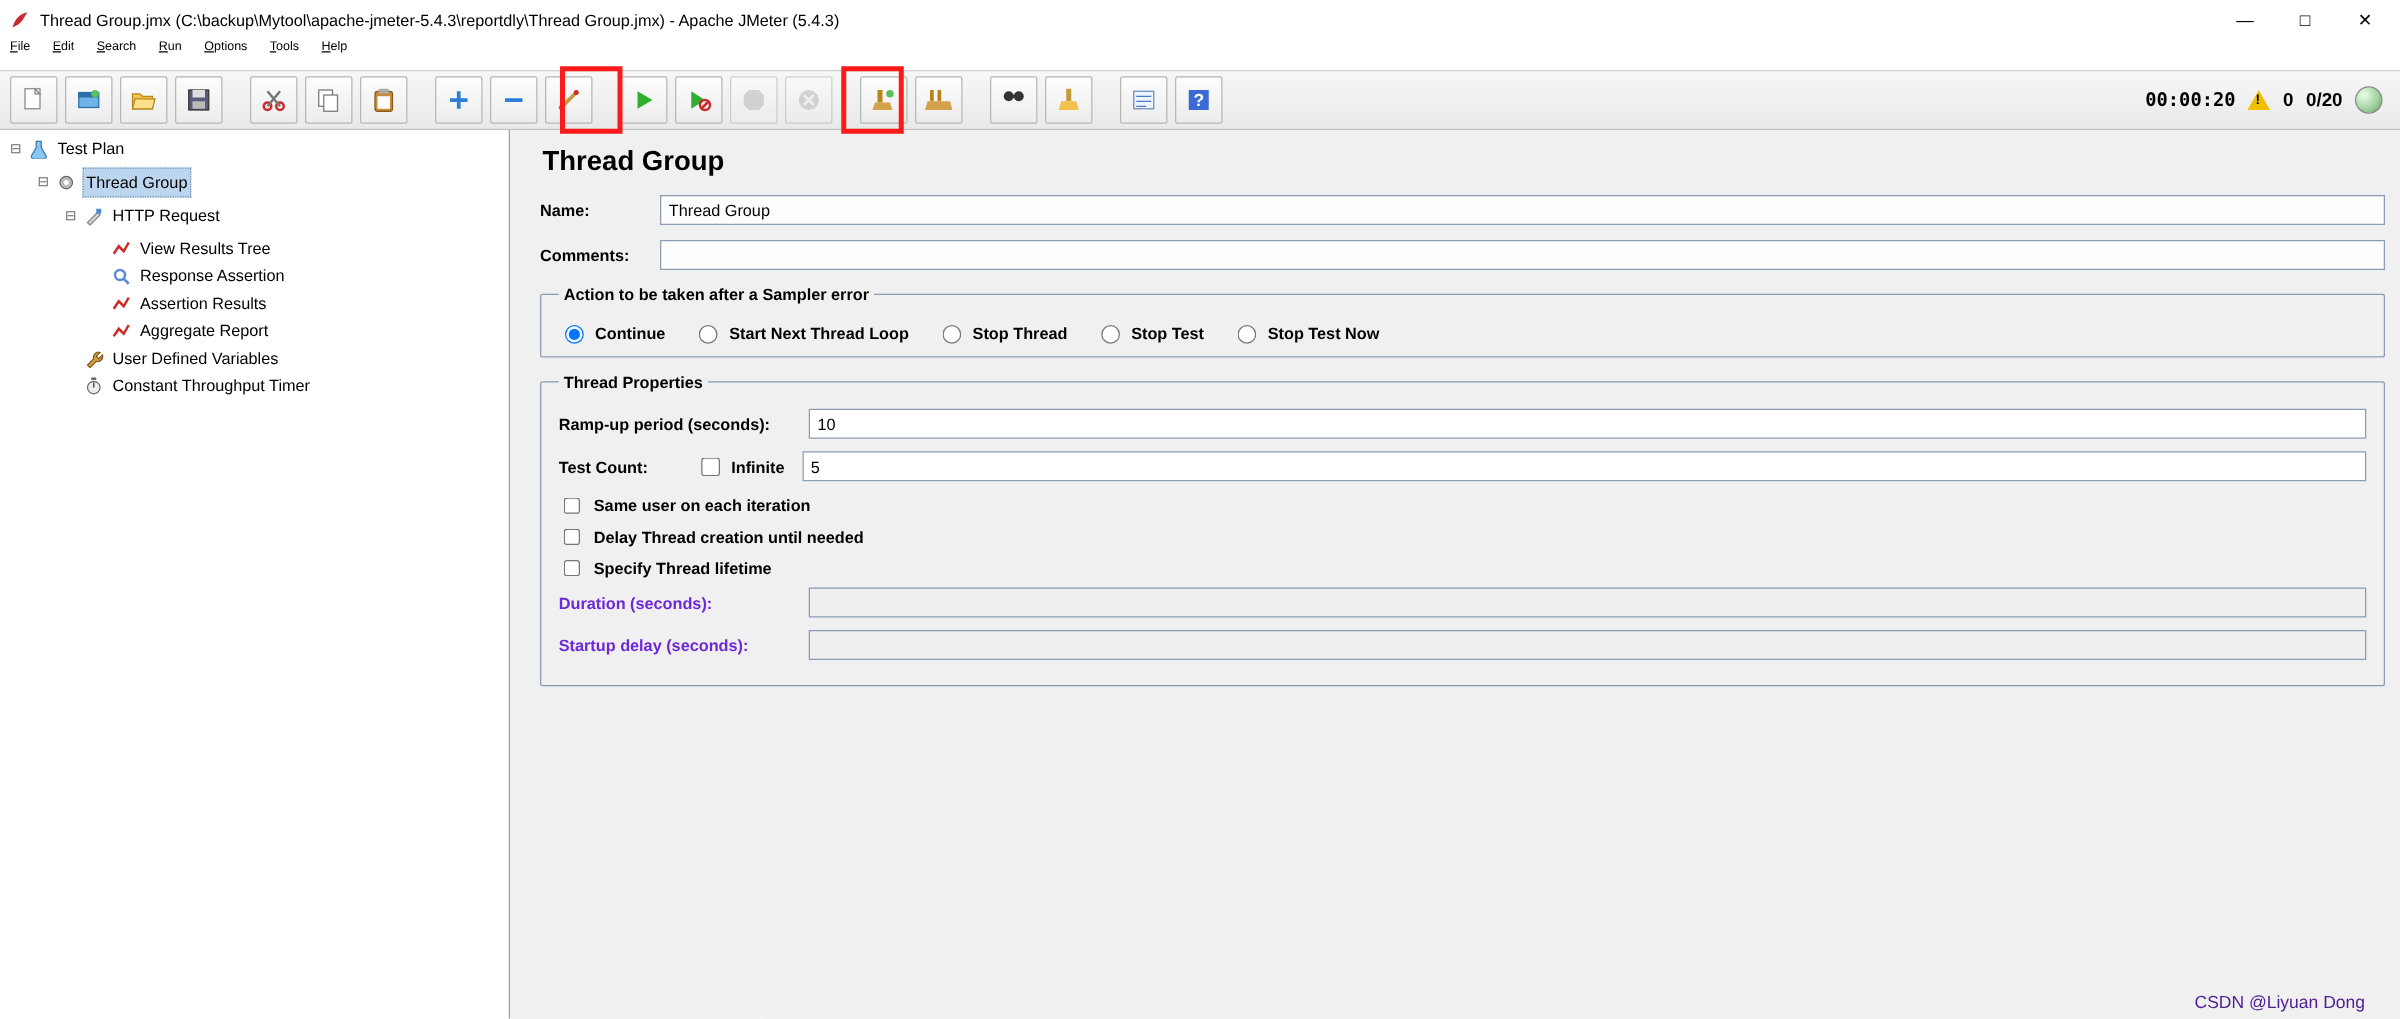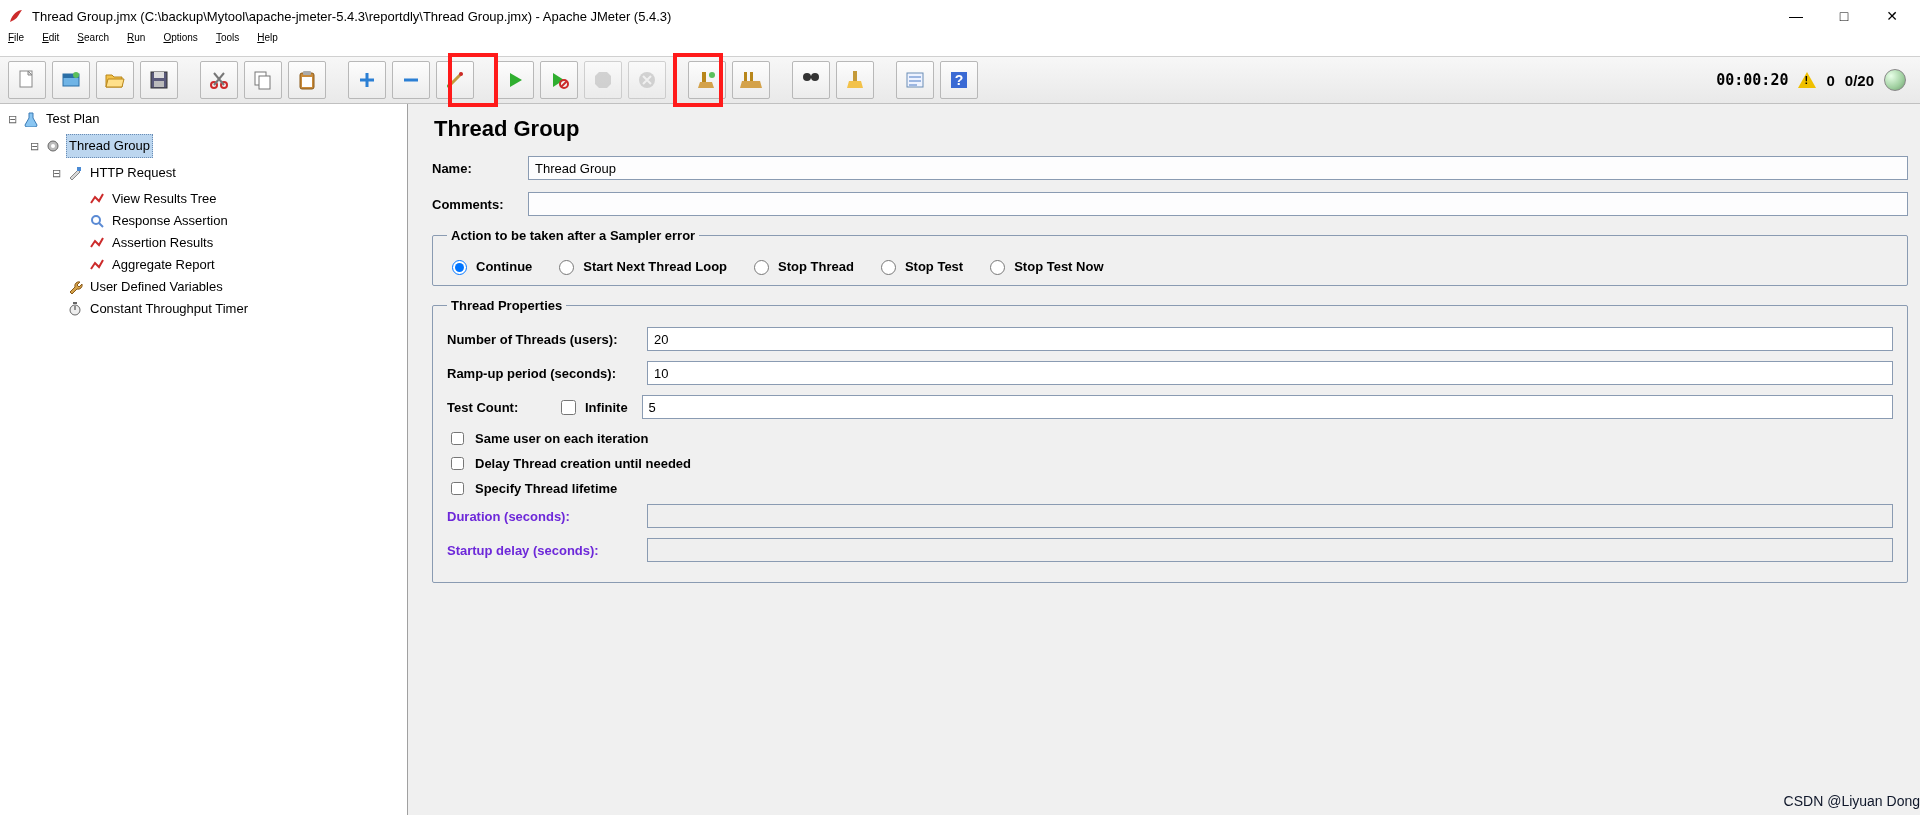--- a/index.html
+++ b/index.html
@@ -56,21 +56,21 @@
   .chk-opt input, .radio-opt input { width:15px; height:15px; }
 
   .prop-row { display:flex; align-items:center; margin-bottom:10px; }
   .prop-row .plbl { width:200px; font-weight:bold; }
   .prop-row .plbl.disabled { color:#6d28d9; font-weight:bold; }
   .prop-row .gap-chk { margin-right:14px; }
   .prop-row input[type=text] { flex:1 1 auto; height:24px; border:1px solid #8a9bb2; padding:2px 6px; font-family:inherit; font-size:13px; }
   .prop-row input[type=text].short { flex:1 1 auto; }
   .chk-line { display:flex; align-items:center; gap:8px; font-weight:bold; margin:6px 0; }
 
-  .watermark { position:absolute; right:0; bottom:6px; color:#0f172a; font-size:14px; pointer-events:none; }
+  .watermark { position:absolute; right:28px; bottom:6px; color:#4c1d95; font-size:14px; pointer-events:none; }
 
   
   svg { display:block; }
 </style>
 </head>
 <body>
 
 <div class="titlebar">
   <span class="feather">
     <svg viewBox="0 0 16 16">
@@ -388,24 +388,20 @@
             <input type="radio" name="err" style="">
             <span>Stop Test Now</span>
           </label>
       </div>
     </fieldset>
 
     <fieldset>
       <legend>Thread Properties</legend>
 
       <div class="prop-row">
-        <span class="plbl">Number of Threads (users):</span>
-        <input type="text" value="20" style="">
-      </div>
-      <div class="prop-row">
         <span class="plbl">Ramp-up period (seconds):</span>
         <input type="text" value="10" style="">
       </div>
       <div class="prop-row">
         <span class="plbl" style="width:110px">Test Count:</span>
         <label class="chk-opt gap-chk">
             <input type="checkbox" style="">
             <span>Infinite</span>
           </label>
         <input type="text" class="short" value="5" style="">

